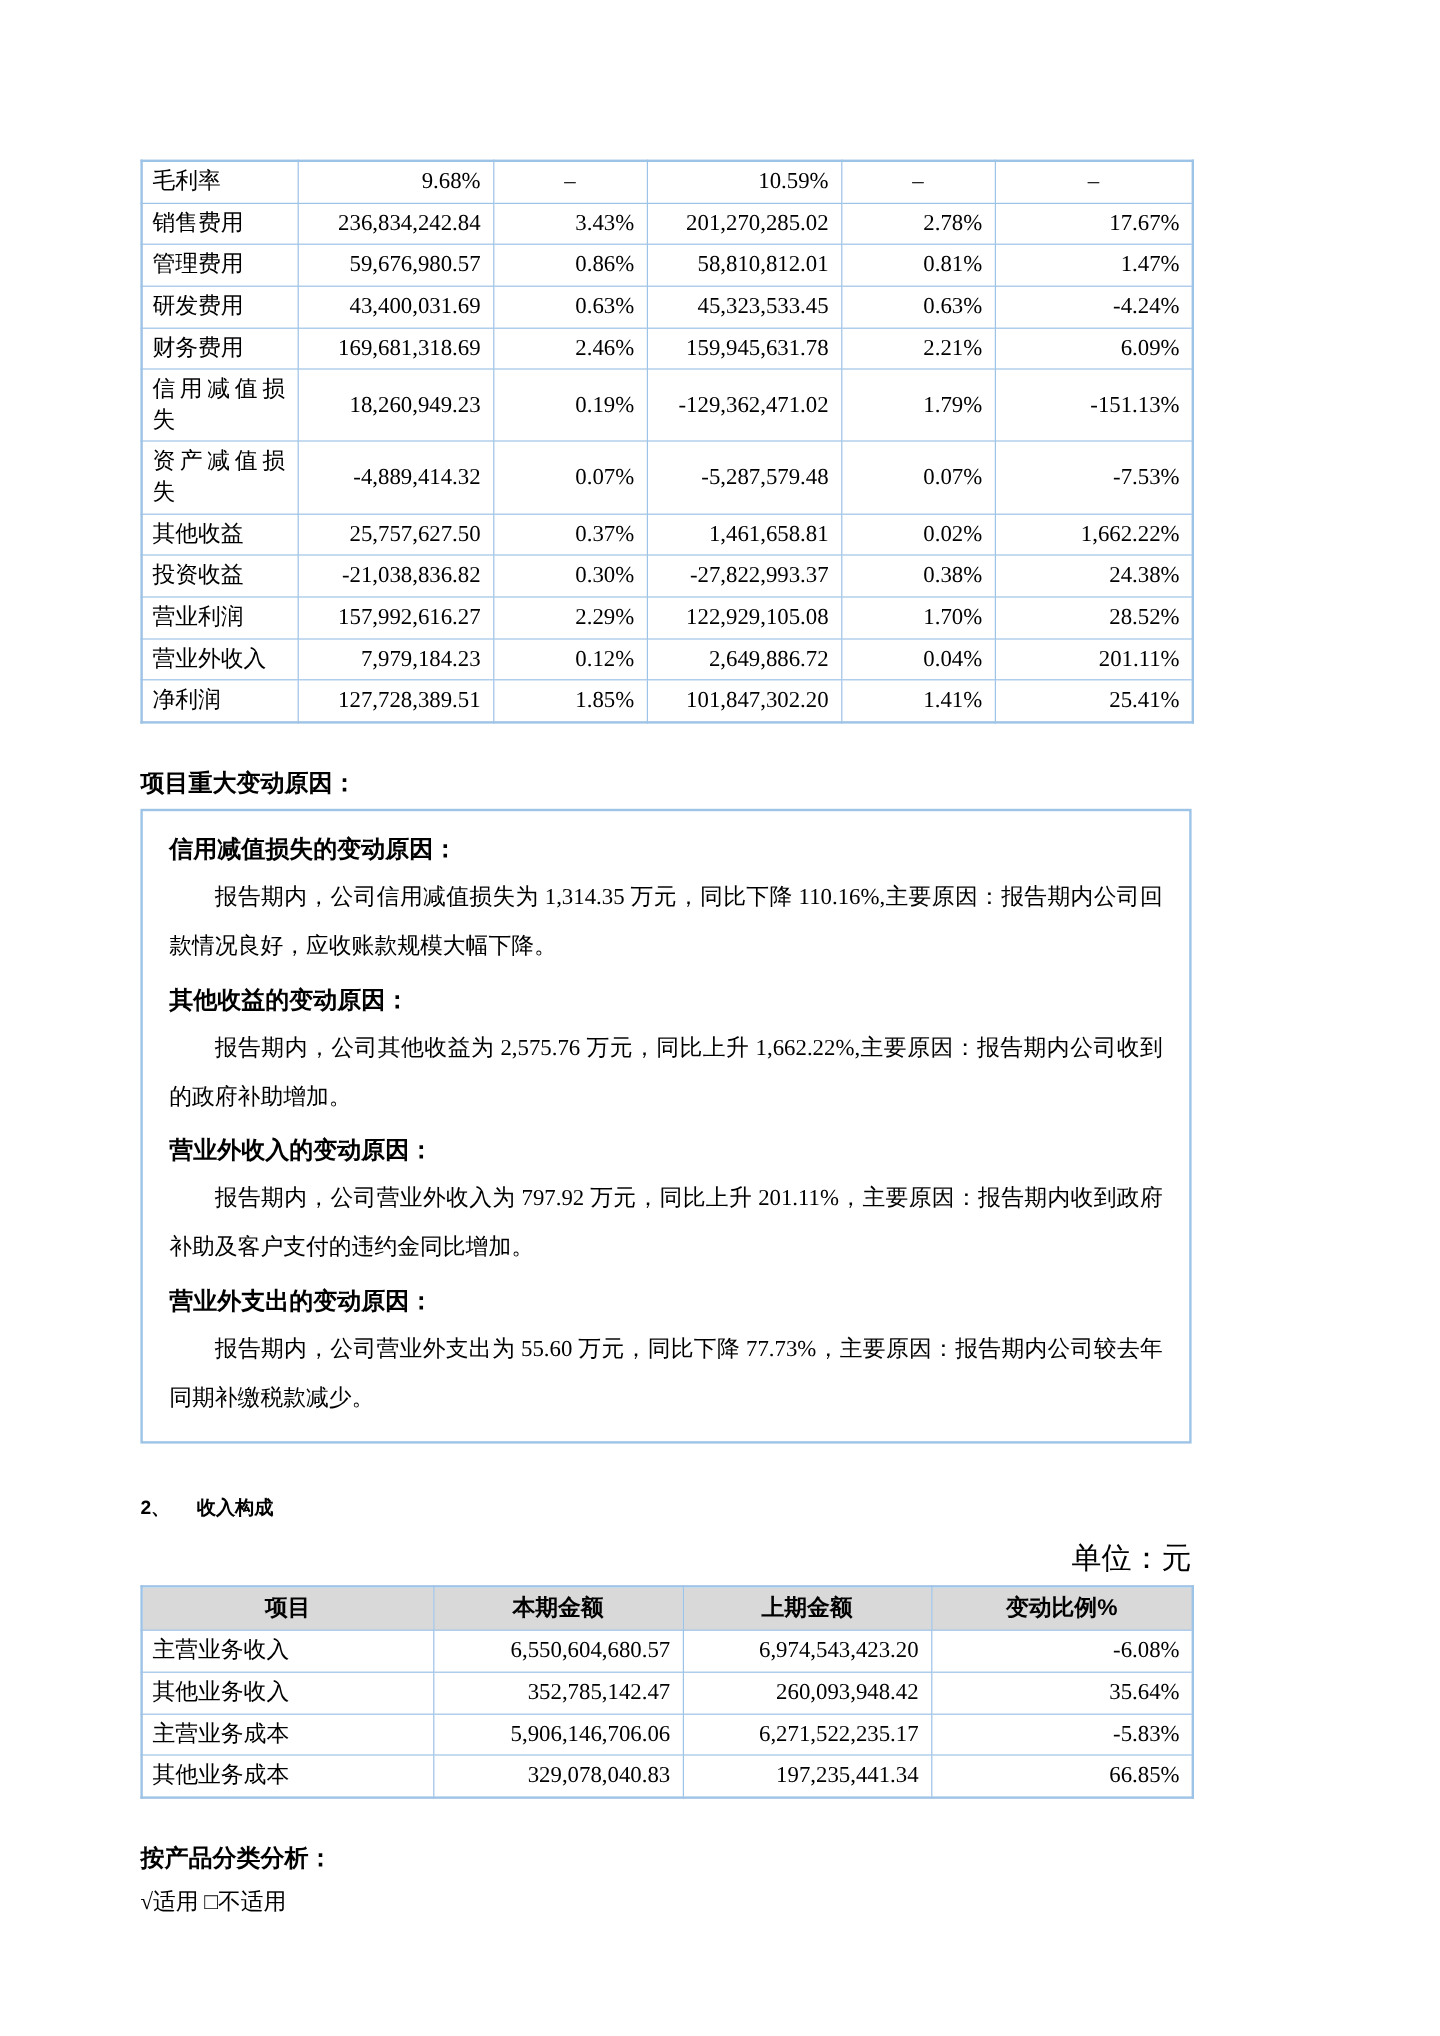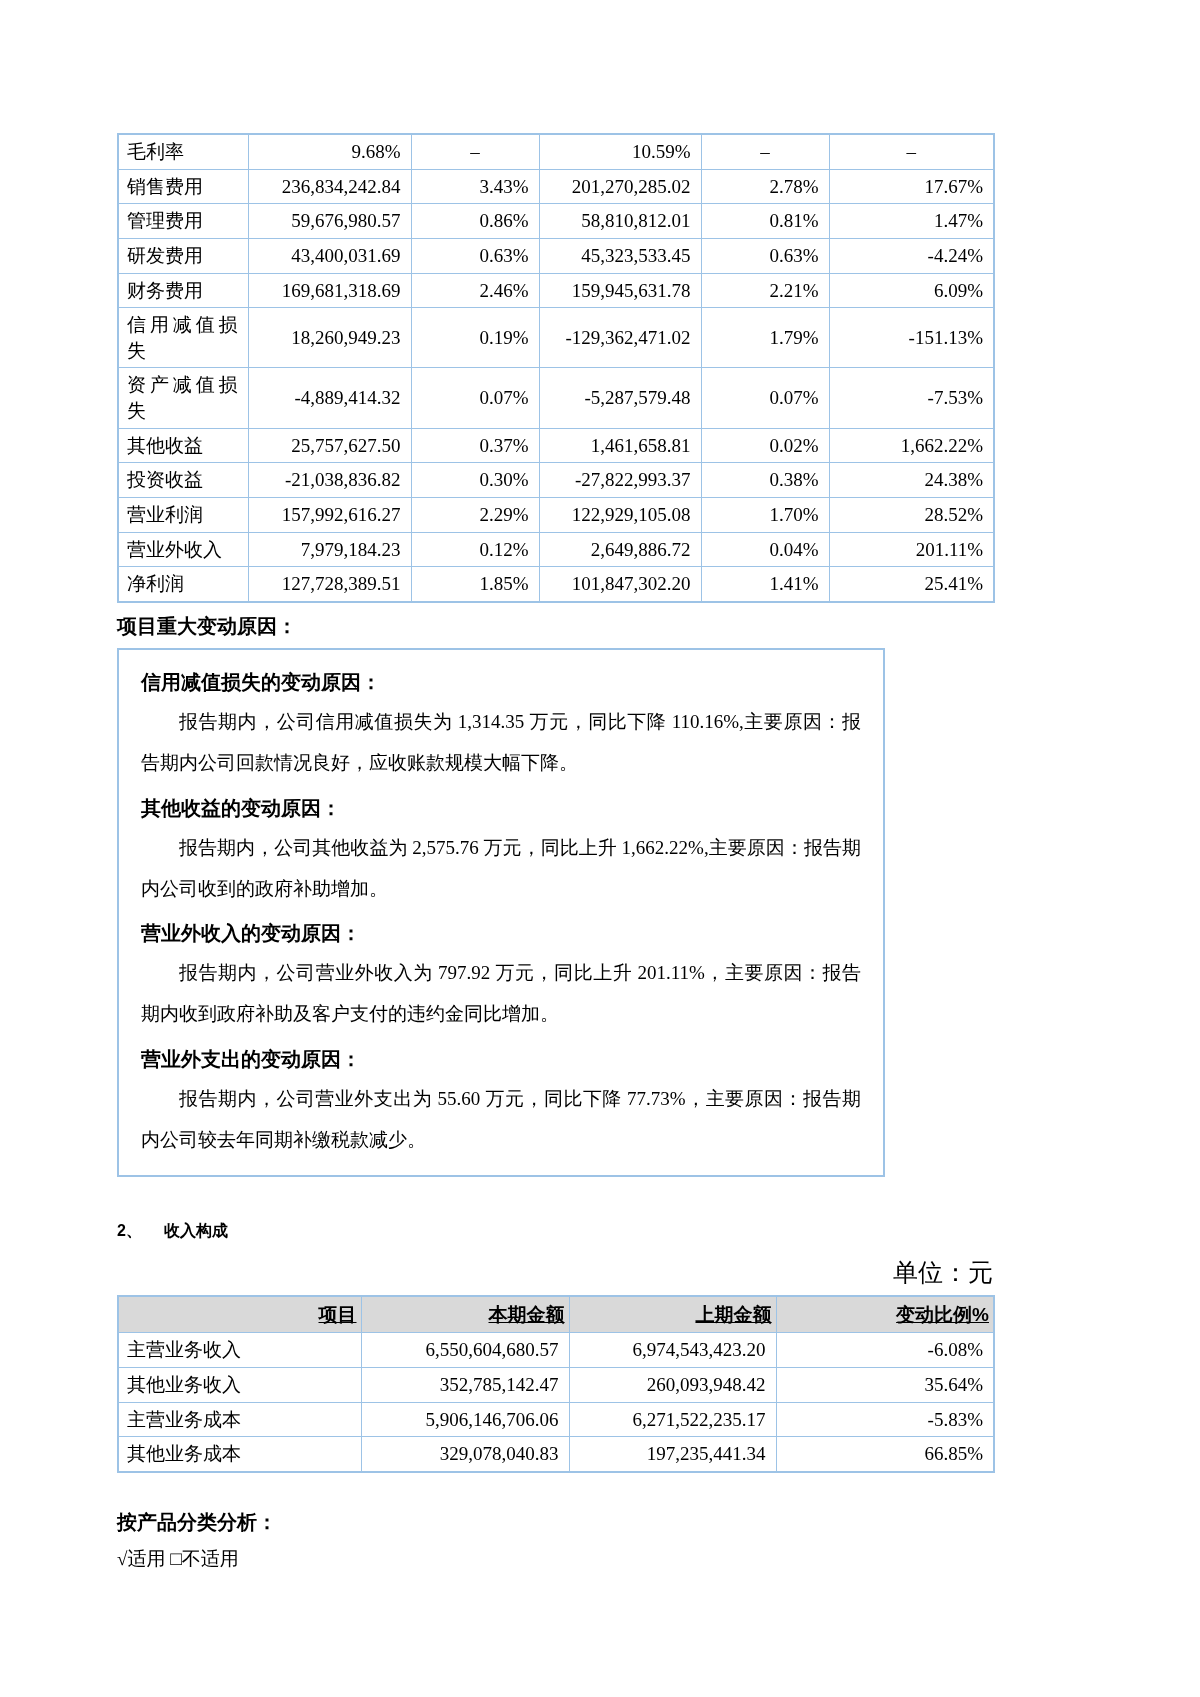--- a/index.html
+++ b/index.html
@@ -13,33 +13,32 @@
   table{border-collapse:collapse;width:876px;table-layout:fixed;}
   table.doc-table{border:2px solid #9dc3e6;}
   .doc-table td,.doc-table th{
     border:1px solid #9dc3e6;font-size:19px;line-height:1.35;
     padding:4px 10px;overflow:hidden;
   }
   .doc-table .label-cell{text-align:justify;padding-left:8px;}
   .doc-table .num-cell{text-align:right;}
   .doc-table td.dash{text-align:center;}
   .doc-table thead th{
-    background:#d9d9d9;text-align:right;font-weight:bold;
+    background:#d9d9d9;text-align:center;font-weight:bold;
     font-family:"Liberation Sans","DejaVu Sans",sans-serif;
     padding:5px 4px;
-    text-decoration:underline;
   }
 
   .section-heading{
     font-family:"Liberation Sans","DejaVu Sans",sans-serif;
-    font-weight:bold;font-size:20px;margin:10px 0 8px 0;
+    font-weight:bold;font-size:20px;margin:36px 0 8px 0;
   }
   .reasons-box{
     border:2px solid #9dc3e6;padding:8px 22px 14px 22px;box-sizing:border-box;
-    width:768px;
+    width:876px;
   }
   .reason-heading{
     font-family:"Liberation Sans","DejaVu Sans",sans-serif;
     font-weight:bold;font-size:20px;line-height:2.0;margin:4px 0 0 0;
   }
   .reason-paragraph{
     font-size:19px;line-height:2.15;margin:0;text-indent:2em;text-align:justify;
   }
 
   .h2-row{

